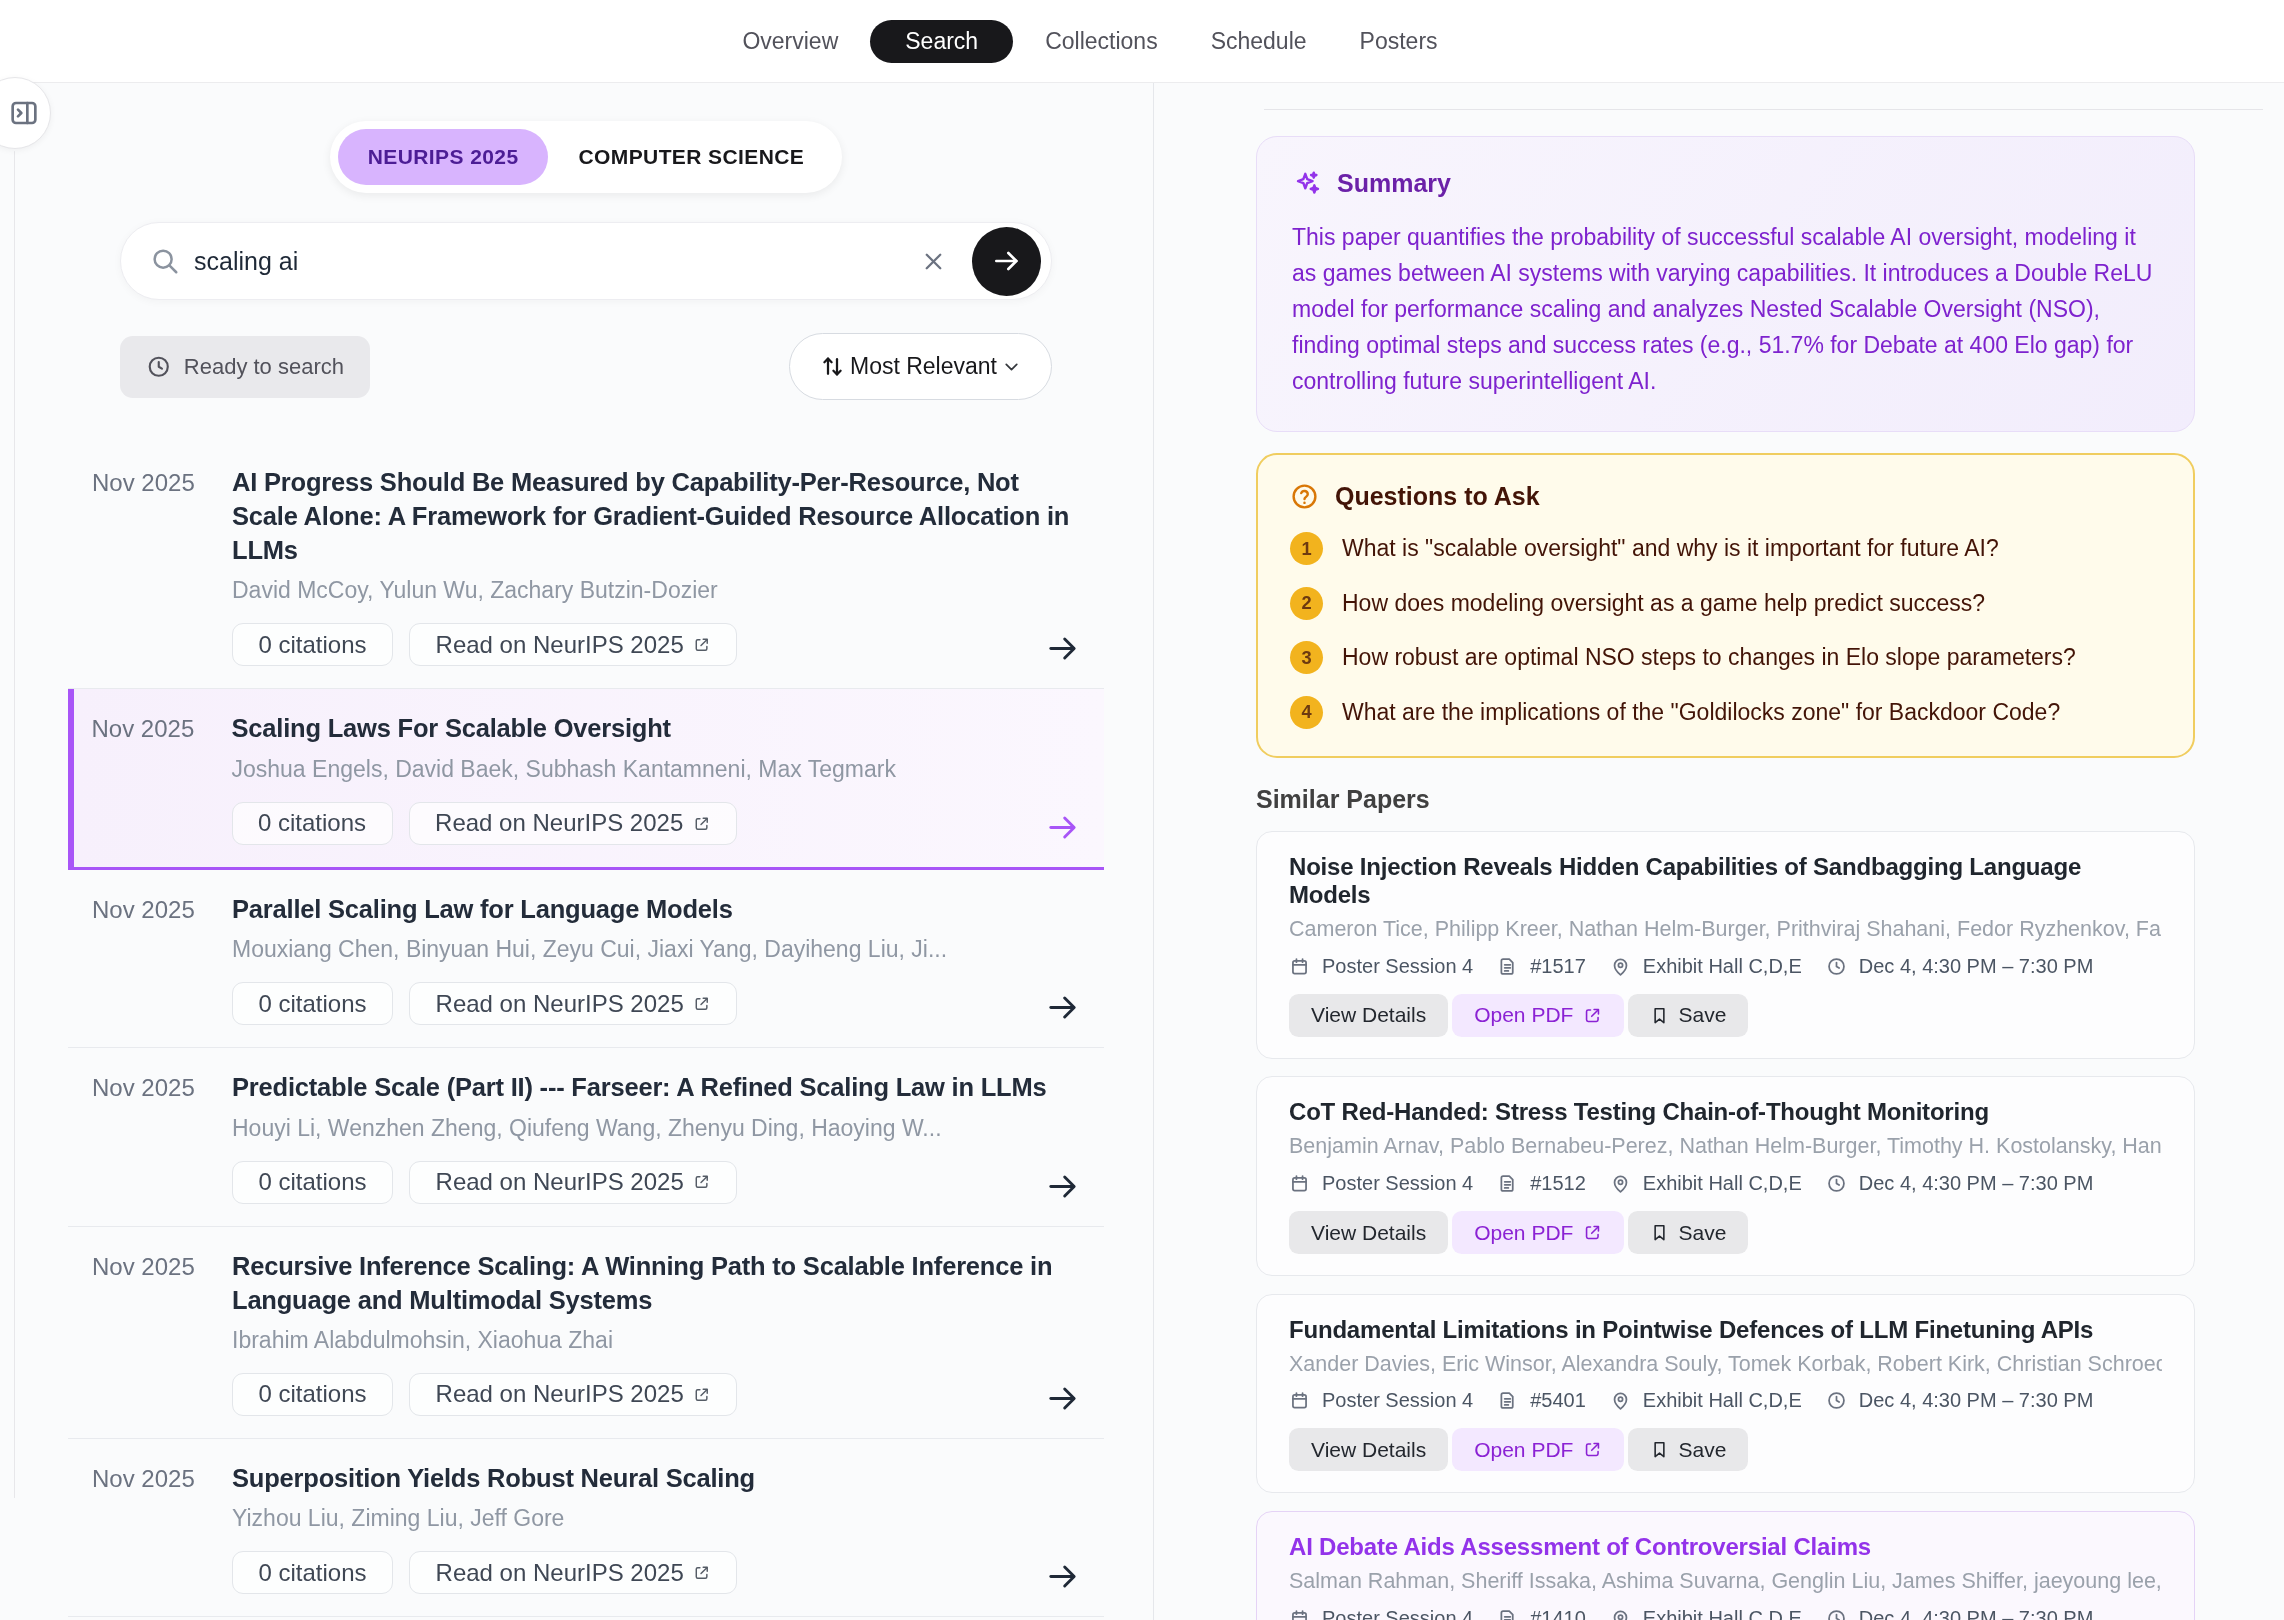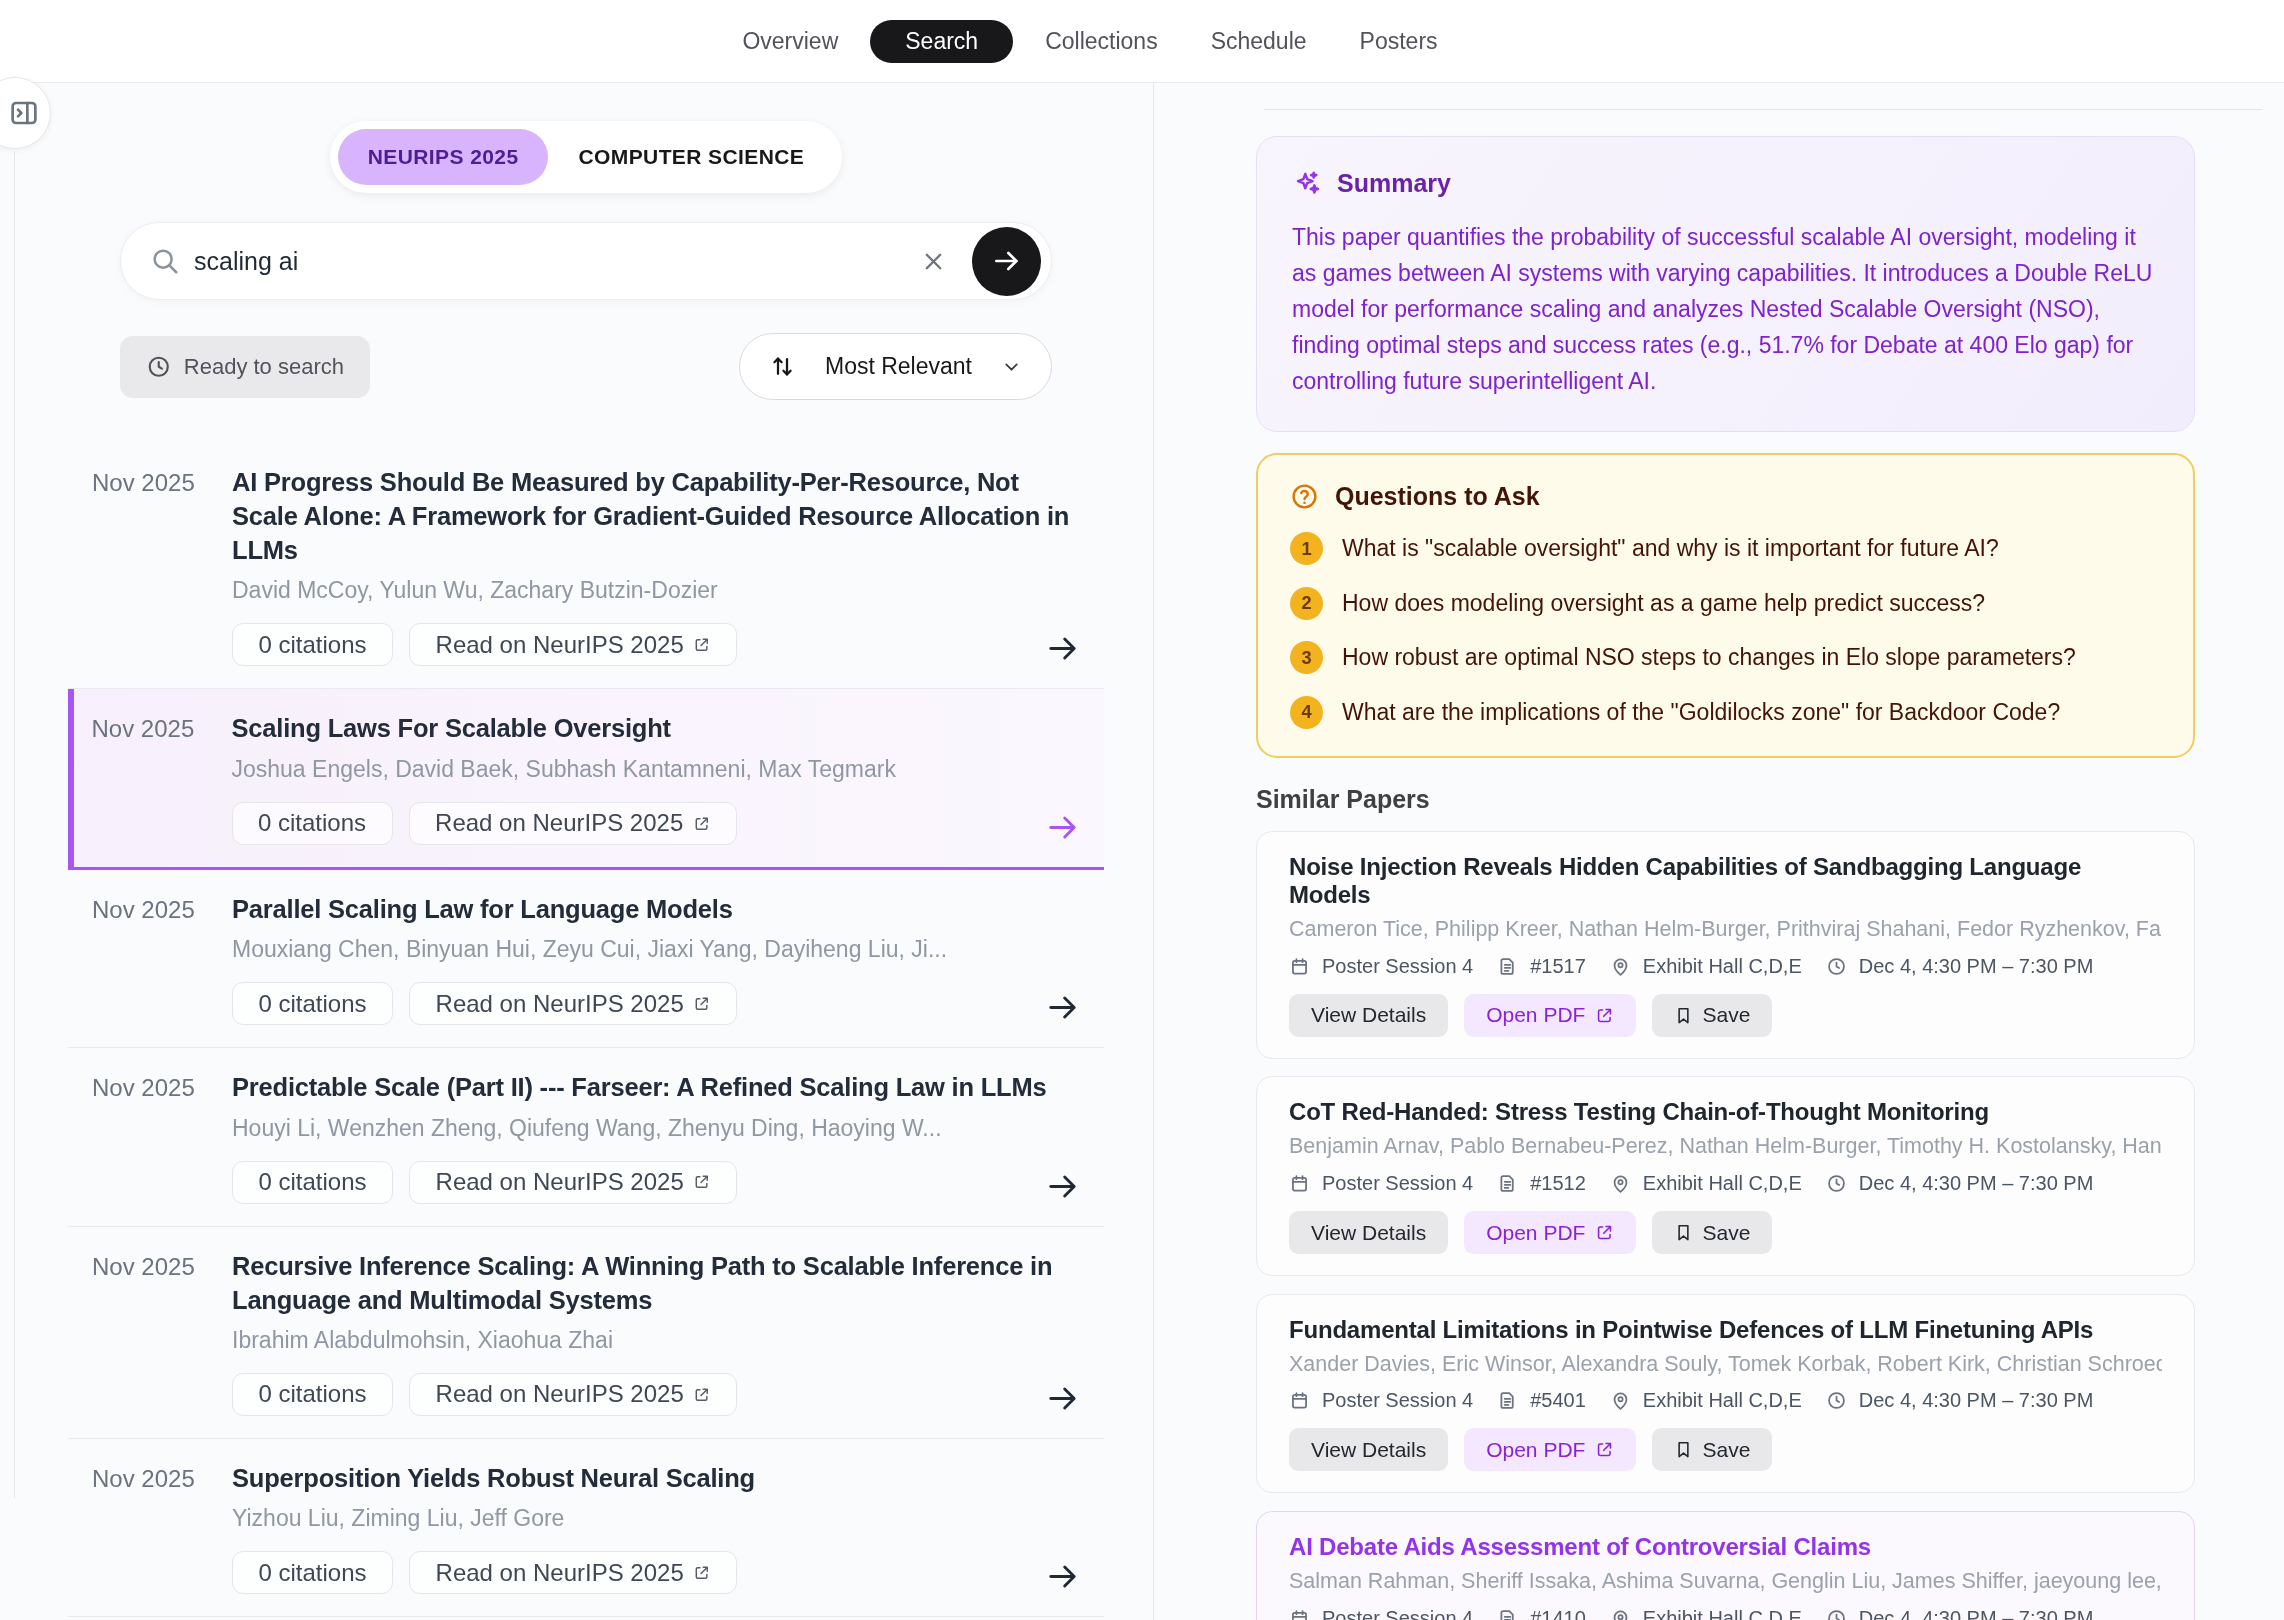--- a/index.html
+++ b/index.html
@@ -62,21 +62,21 @@
   }
   .submit-btn svg { width:32px; height:32px; }
 
   .status-row { margin:33px 52px 0; display:flex; align-items:center; justify-content:space-between; }
   .status-pill {
     display:inline-flex; align-items:center; gap:12.8px; background:#e9e9ec; color:#52525b;
     border-radius:12.8px; height:62px; padding:0 25.5px; font-size:22px;
   }
   .status-pill svg { width:25.5px; height:25.5px; }
   .sort-btn {
-    display:inline-flex; align-items:center; gap:29px; background:#ffffff; border:1.6px solid #d7dbe1;
+    display:inline-flex; align-items:center; gap:4px; background:#ffffff; border:1.6px solid #d7dbe1;
     border-radius:796px; height:67px; padding:0 29px; font-size:23px; color:#18181b; cursor:pointer;
     font-family:inherit;
   }
   .sort-btn .sort-ic { width:27px; height:27px; }
   .sort-btn .chev { width:21px; height:21px; color:#35383d; }
 
   
   .results { margin-top:43px; }
   .result-row { display:flex; padding:22px 24px 22px 24px; border-bottom:0.8px solid #e8eaee; position:relative; }
   .result-row .date { width:128px; flex:0 0 auto; font-size:24px; color:#6b7280; padding-top:4px; }
@@ -133,21 +133,21 @@
     margin-top:17.5px; width:939px; background:#fdfdfe; border:1.6px solid #e7e9ed;
     border-radius:16px; padding:21px 32px;
   }
   .paper-card.highlight { background:#fbf8fe; border-color:#e5d3f6; }
   .pc-title { font-size:24px; font-weight:bold; color:#20262e; letter-spacing:-0.2px; }
   .paper-card.highlight .pc-title { color:#9333ea; }
   .pc-authors { margin-top:8px; font-size:21.5px; color:#9aa1ab; white-space:nowrap; overflow:hidden; }
   .pc-meta { margin-top:12.8px; display:flex; align-items:center; gap:24px; font-size:20px; color:#4b5563; white-space:nowrap; }
   .pc-meta .mi { display:flex; align-items:center; gap:12px; }
   .pc-meta svg { width:21px; height:21px; color:#6b7280; flex:0 0 auto; }
-  .pc-btns { margin-top:16px; display:flex; align-items:center; gap:16px; }
+  .pc-btns { margin-top:16px; display:flex; align-items:center; gap:4px; }
   .btn { display:inline-flex; align-items:center; gap:9.6px; height:43px; padding:0 22px; border:none;
     border-radius:9.6px; font-size:21px; cursor:pointer; font-family:inherit; }
   .btn-gray { background:#e8e8ea; color:#23272e; }
   .btn-purple { background:#f3e8ff; color:#8b22d4; }
   .btn svg { width:19px; height:19px; }
 </style>
 </head>
 <body>
 
 <nav class="topnav">

